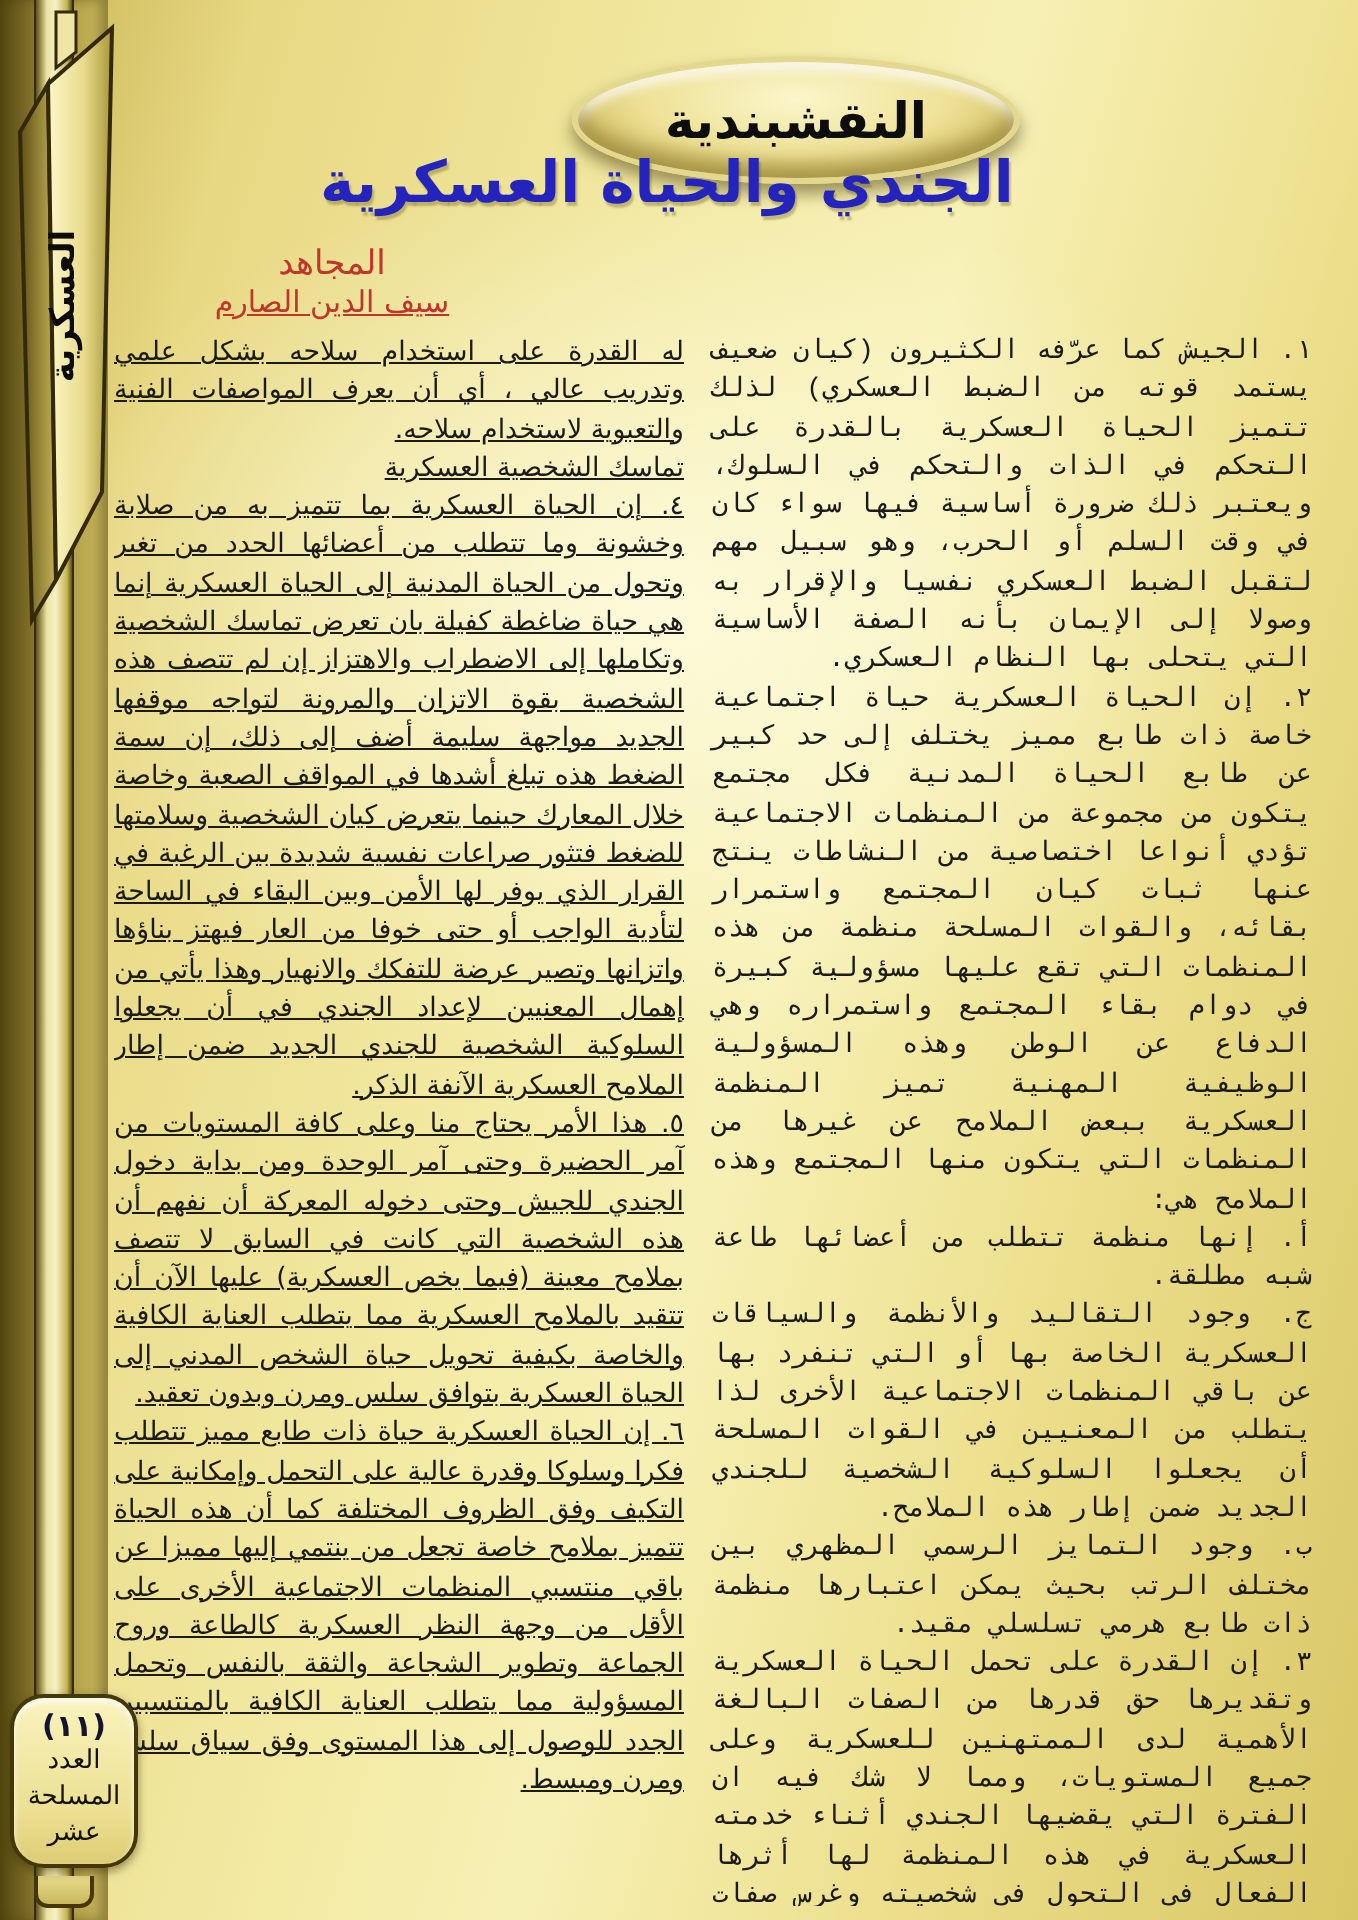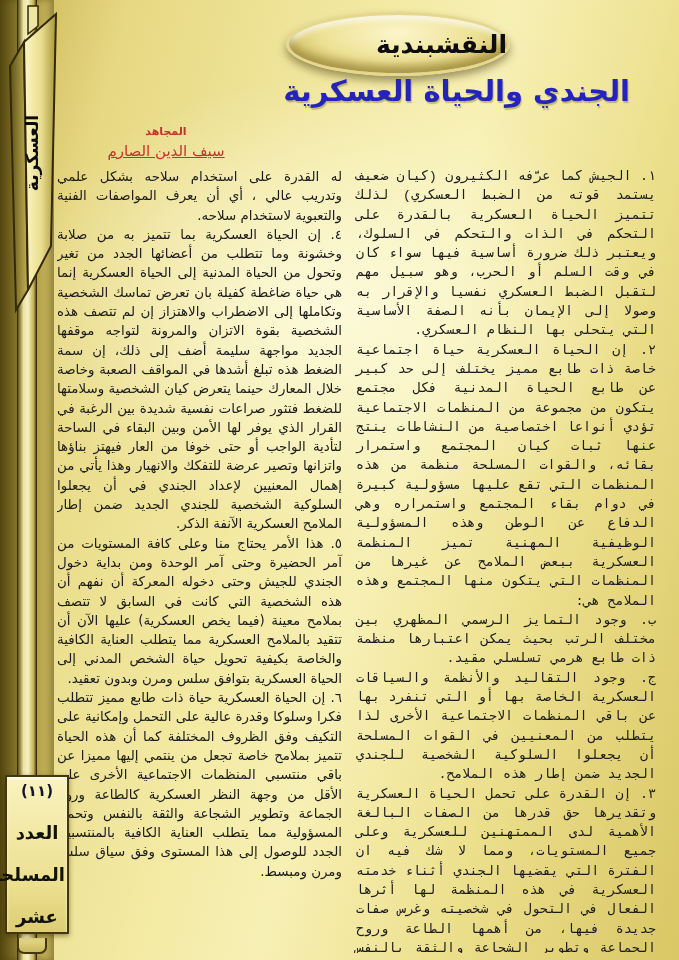--- a/index.html
+++ b/index.html
@@ -28,64 +28,64 @@
   }
   .flag{position:absolute;left:0;top:4px;width:64px;height:344px;z-index:2;}
   .flag-label{
     position:absolute;left:-47px;top:140px;width:158px;height:26px;line-height:26px;
     text-align:center;transform:rotate(-90deg);
     font-weight:bold;font-size:17px;color:#0b0b0b;letter-spacing:1px;z-index:3;
   }
   .issue-tag{
     position:absolute;left:5px;bottom:26px;width:56px;z-index:3;
     background:linear-gradient(180deg,#f9f3be 0%,#ecdf90 70%,#ddcc74 100%);
-    border:2px solid #443808;border-radius:0;
+    border:2px solid #443808;border-radius:17px;
     box-shadow:inset 0 2px 3px rgba(255,255,255,.85),0 2px 5px rgba(55,45,8,.5);
     text-align:center;padding:4px 2px 6px 2px;
   }
   .issue-number{font-weight:bold;font-size:15px;color:#14142e;letter-spacing:1px;}
-  .issue-line{display:block;font-weight:bold;font-size:18px;color:#121208;line-height:18px;margin-top:24px;}
+  .issue-line{display:block;font-weight:normal;font-size:13px;color:#121208;line-height:18px;}
   .issue-notch{
     position:absolute;left:17px;bottom:6px;width:26px;height:14px;z-index:2;
     background:linear-gradient(180deg,#e8dc8e,#c9b85c);
     border:2px solid #443808;border-top:none;border-radius:0 0 7px 7px;
   }
 
   
   .badge{
-    position:absolute;left:286px;top:12px;width:218px;height:58px;border-radius:50%;
+    position:absolute;left:286px;top:28px;width:218px;height:58px;border-radius:50%;
     background:radial-gradient(ellipse at 50% 32%,#fbf6cc 0%,#eee195 50%,#d2c066 78%,#a3903a 100%);
     border:3px solid #e4d88e;
     box-shadow:0 5px 8px rgba(70,58,12,.5),
                inset 0 -7px 10px rgba(125,105,32,.55),
                inset 0 4px 6px rgba(255,255,255,.85);
-    display:flex;align-items:center;justify-content:flex-start;
+    display:flex;align-items:center;justify-content:center;
   }
   .badge-text{font-weight:bold;font-size:25px;color:#0d0d0d;}
 
   
   .article-title{
     position:absolute;left:160px;top:74px;width:470px;
-    text-align:right;font-weight:bold;font-size:29px;color:#2424bd;
+    text-align:left;font-weight:bold;font-size:29px;color:#2424bd;
     text-shadow:1px 2px 1px rgba(100,88,20,.35);
   }
   .author{
     position:absolute;left:92px;top:124px;width:148px;text-align:center;color:#c2352a;
   }
-  .author-title{font-size:11px;font-weight:bold;display:block;line-height:16px;}
+  .author-title{font-size:17px;font-weight:normal;display:block;line-height:16px;}
   .author-name{font-size:15px;display:block;line-height:22px;border-bottom:0;text-decoration:underline;}
 
   
   .columns{
     position:absolute;top:167px;left:57px;width:599px;height:786px;
     display:flex;gap:14px;direction:rtl;overflow:hidden;
   }
   .col{color:#1b1b1b;font-size:13.4px;line-height:19.3px;text-align:justify;}
   .col-right{width:300px;flex:0 0 300px;font-family:Liberation Mono, monospace;}
-  .col-left{flex:1;}
+  .col-left{flex:1;text-decoration:underline;}
   .col p,.col h3{margin:0;padding:0;font-size:13.4px;line-height:19.3px;font-weight:normal;}
 </style>
 </head>
 <body>
 
 <div class="page">
 
   <div class="strip">
     <div class="pole"></div>
 
@@ -127,25 +127,27 @@
 
   <div class="author">
     <span class="author-title">المجاهد</span>
     <span class="author-name">سيف الدين الصارم</span>
   </div>
 
   <div class="columns">
     <div class="col col-right">
         <p>١. الجيش كما عرّفه الكثيرون (كيان ضعيف يستمد قوته من الضبط العسكري) لذلك تتميز الحياة العسكرية بالقدرة على التحكم في الذات والتحكم في السلوك، ويعتبر ذلك ضرورة أساسية فيها سواء كان في وقت السلم أو الحرب، وهو سبيل مهم لتقبل الضبط العسكري نفسيا والإقرار به وصولا إلى الإيمان بأنه الصفة الأساسية التي يتحلى بها النظام العسكري.</p>
         <p>٢. إن الحياة العسكرية حياة اجتماعية خاصة ذات طابع مميز يختلف إلى حد كبير عن طابع الحياة المدنية فكل مجتمع يتكون من مجموعة من المنظمات الاجتماعية تؤدي أنواعا اختصاصية من النشاطات ينتج عنها ثبات كيان المجتمع واستمرار بقائه، والقوات المسلحة منظمة من هذه المنظمات التي تقع عليها مسؤولية كبيرة في دوام بقاء المجتمع واستمراره وهي الدفاع عن الوطن وهذه المسؤولية الوظيفية المهنية تميز المنظمة العسكرية ببعض الملامح عن غيرها من المنظمات التي يتكون منها المجتمع وهذه الملامح هي:</p>
+        <p>أ. إنها منظمة تتطلب من أعضائها طاعة شبه مطلقة.</p>
+        <p>ج. وجود التقاليد والأنظمة والسياقات العسكرية الخاصة بها أو التي تنفرد بها عن باقي المنظمات الاجتماعية الأخرى لذا يتطلب من المعنيين في القوات المسلحة أن يجعلوا السلوكية الشخصية للجندي الجديد ضمن إطار هذه الملامح.</p>
         <p>ب. وجود التمايز الرسمي المظهري بين مختلف الرتب بحيث يمكن اعتبارها منظمة ذات طابع هرمي تسلسلي مقيد.</p>
-        <p>ج. وجود التقاليد والأنظمة والسياقات العسكرية الخاصة بها أو التي تنفرد بها عن باقي المنظمات الاجتماعية الأخرى لذا يتطلب من المعنيين في القوات المسلحة أن يجعلوا السلوكية الشخصية للجندي الجديد ضمن إطار هذه الملامح.</p>
         <p>٣. إن القدرة على تحمل الحياة العسكرية وتقديرها حق قدرها من الصفات البالغة الأهمية لدى الممتهنين للعسكرية وعلى جميع المستويات، ومما لا شك فيه ان الفترة التي يقضيها الجندي أثناء خدمته العسكرية في هذه المنظمة لها أثرها الفعال في التحول في شخصيته وغرس صفات جديدة فيها، من أهمها الطاعة وروح الجماعة وتطوير الشجاعة والثقة بالنفس وتحمل المسؤوليــة وتنمية الصفات القيادية، إن هذه الصفات وحدها لا تكفي لخلق الجندي وإنما ينبغي أن تصحبها الثقة الاعتزازية والمهارة على استعمال السلاح، والجندي الشجاع لن يستطيع أن يعمل شيئا إن لم تكن</p>
       </div>
     <div class="col col-left">
         <p>له القدرة على استخدام سلاحه بشكل علمي وتدريب عالي ، أي أن يعرف المواصفات الفنية والتعبوية لاستخدام سلاحه.</p>
+        <h3>تماسك الشخصية العسكرية</h3>
         <p>٤. إن الحياة العسكرية بما تتميز به من صلابة وخشونة وما تتطلب من أعضائها الجدد من تغير وتحول من الحياة المدنية إلى الحياة العسكرية إنما هي حياة ضاغطة كفيلة بان تعرض تماسك الشخصية وتكاملها إلى الاضطراب والاهتزاز إن لم تتصف هذه الشخصية بقوة الاتزان والمرونة لتواجه موقفها الجديد مواجهة سليمة أضف إلى ذلك، إن سمة الضغط هذه تبلغ أشدها في المواقف الصعبة وخاصة خلال المعارك حينما يتعرض كيان الشخصية وسلامتها للضغط فتثور صراعات نفسية شديدة بين الرغبة في القرار الذي يوفر لها الأمن وبين البقاء في الساحة لتأدية الواجب أو حتى خوفا من العار فيهتز بناؤها واتزانها وتصير عرضة للتفكك والانهيار وهذا يأتي من إهمال المعنيين لإعداد الجندي في أن يجعلوا السلوكية الشخصية للجندي الجديد ضمن إطار الملامح العسكرية الآنفة الذكر.</p>
         <p>٥. هذا الأمر يحتاج منا وعلى كافة المستويات من آمر الحضيرة وحتى آمر الوحدة ومن بداية دخول الجندي للجيش وحتى دخوله المعركة أن نفهم أن هذه الشخصية التي كانت في السابق لا تتصف بملامح معينة (فيما يخص العسكرية) عليها الآن أن تتقيد بالملامح العسكرية مما يتطلب العناية الكافية والخاصة بكيفية تحويل حياة الشخص المدني إلى الحياة العسكرية بتوافق سلس ومرن وبدون تعقيد.</p>
         <p>٦. إن الحياة العسكرية حياة ذات طابع مميز تتطلب فكرا وسلوكا وقدرة عالية على التحمل وإمكانية على التكيف وفق الظروف المختلفة كما أن هذه الحياة تتميز بملامح خاصة تجعل من ينتمي إليها مميزا عن باقي منتسبي المنظمات الاجتماعية الأخرى على الأقل من وجهة النظر العسكرية كالطاعة وروح الجماعة وتطوير الشجاعة والثقة بالنفس وتحمل المسؤولية مما يتطلب العناية الكافية بالمنتسبين الجدد للوصول إلى هذا المستوى وفق سياق سلس ومرن ومبسط.</p>
       </div>
   </div>
 
 </div>
 
 </body></html>

